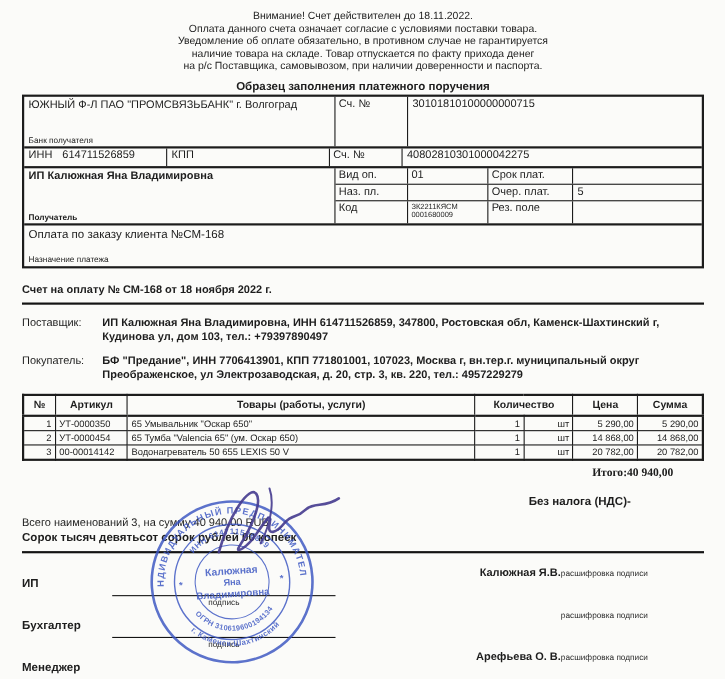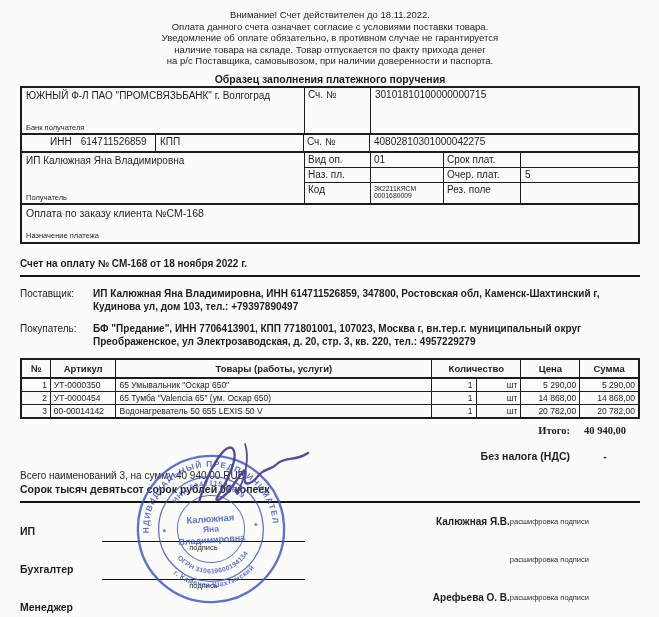--- a/index.html
+++ b/index.html
@@ -22,25 +22,25 @@
   .po-r1 { display:flex; border-bottom:2px solid #1c1c1c; height:45px; }
   .po-bank { width:283px; border-right:1.2px solid #1c1c1c; padding:2px 4px 1px;
              display:flex; flex-direction:column; justify-content:space-between; box-sizing:border-box; }
   .po-r1r { flex:1; display:flex; flex-direction:column; }
   .po-sub { display:flex; }
   .po-sub.bik { height:16px; border-bottom:1.2px solid #1c1c1c; box-sizing:border-box; }
   .po-sub.acc { flex:1; }
   .po-lbl { width:66px; border-right:1.2px solid #1c1c1c; padding:1px 3px; box-sizing:border-box; }
   .po-val { flex:1; padding:1px 4px; }
   .po-r2 { display:flex; border-bottom:2px solid #1c1c1c; height:16px; }
-  .po-inn { width:110px; border-right:1.2px solid #1c1c1c; padding:1px 4px; box-sizing:border-box; display:flex; gap:9px;margin-left:24px; }
+  .po-inn { width:130px; border-right:1.2px solid #1c1c1c; padding:1px 4px; box-sizing:border-box; display:flex; gap:9px; }
   .po-kpp { width:148px; border-right:1.2px solid #1c1c1c; padding:1px 4px; box-sizing:border-box; }
   .po-r3 { display:flex; border-bottom:2px solid #1c1c1c; height:50px; }
   .po-recv { width:283px; border-right:1.2px solid #1c1c1c; padding:2px 4px 1px;
-             display:flex; flex-direction:column; justify-content:space-between; box-sizing:border-box; }
+             display:flex; flex-direction:column; justify-content:space-between; box-sizing:border-box;font-weight:bold; }
   .r3-right { flex:1; display:flex; flex-direction:column; }
   .r3-row { display:flex; border-bottom:1.2px solid #1c1c1c; height:15px; box-sizing:border-box; }
   .r3-row.last { border-bottom:none; flex:1; }
   .c1 { width:66px; border-right:1.2px solid #1c1c1c; padding:1px 3px; box-sizing:border-box; }
   .c2 { width:73px; border-right:1.2px solid #1c1c1c; padding:1px 3px; box-sizing:border-box; }
   .c3 { width:77px; border-right:1.2px solid #1c1c1c; padding:1px 3px; box-sizing:border-box; }
   .c4 { flex:1; padding:1px 4px; }
   .kod-val { font-size:6.8px; line-height:7.4px; padding-top:2px; }
   .po-r4 { height:33px; padding:2px 4px; display:flex; flex-direction:column;
            justify-content:space-between; font-size:10.5px; }
@@ -56,21 +56,21 @@
 
   
   table.items { border-collapse:collapse; width:620px; margin-top:10px; border:2px solid #1c1c1c; }
   table.items th { border:1px solid #1c1c1c; border-bottom:2px solid #1c1c1c; font-size:9.5px; padding:3px 2px; font-weight:bold; }
   table.items td { border:1px solid #1c1c1c; font-size:8.5px; padding:0 3px; height:12px; white-space:nowrap; overflow:hidden; }
   td.r { text-align:right; }
   td.art { max-width:56px; }
 
   .tot-row { display:flex; justify-content:flex-end; font-weight:bold; font-size:10.5px; margin-top:14px; width:620px; }
   .tot-row.first { margin-top:6px;font-family:Liberation Serif, serif; }
-  .tot-value { width:70px; text-align:center; }
+  .tot-value { width:70px; text-align:left; }
 
   .count-line { font-size:10px; margin-top:8px; }
   .words-line { font-size:10.5px; font-weight:bold; margin-top:2px; }
 
   
   .sigs { margin-top:13px; }
   .sig-row { display:flex; height:38px; }
   .sig-role { width:82px; font-weight:bold; font-size:10.5px; padding-top:9px; box-sizing:border-box; }
   .sig-left { width:203px; display:flex; flex-direction:column; justify-content:flex-end; }
   .sig-gap { width:46px; }

